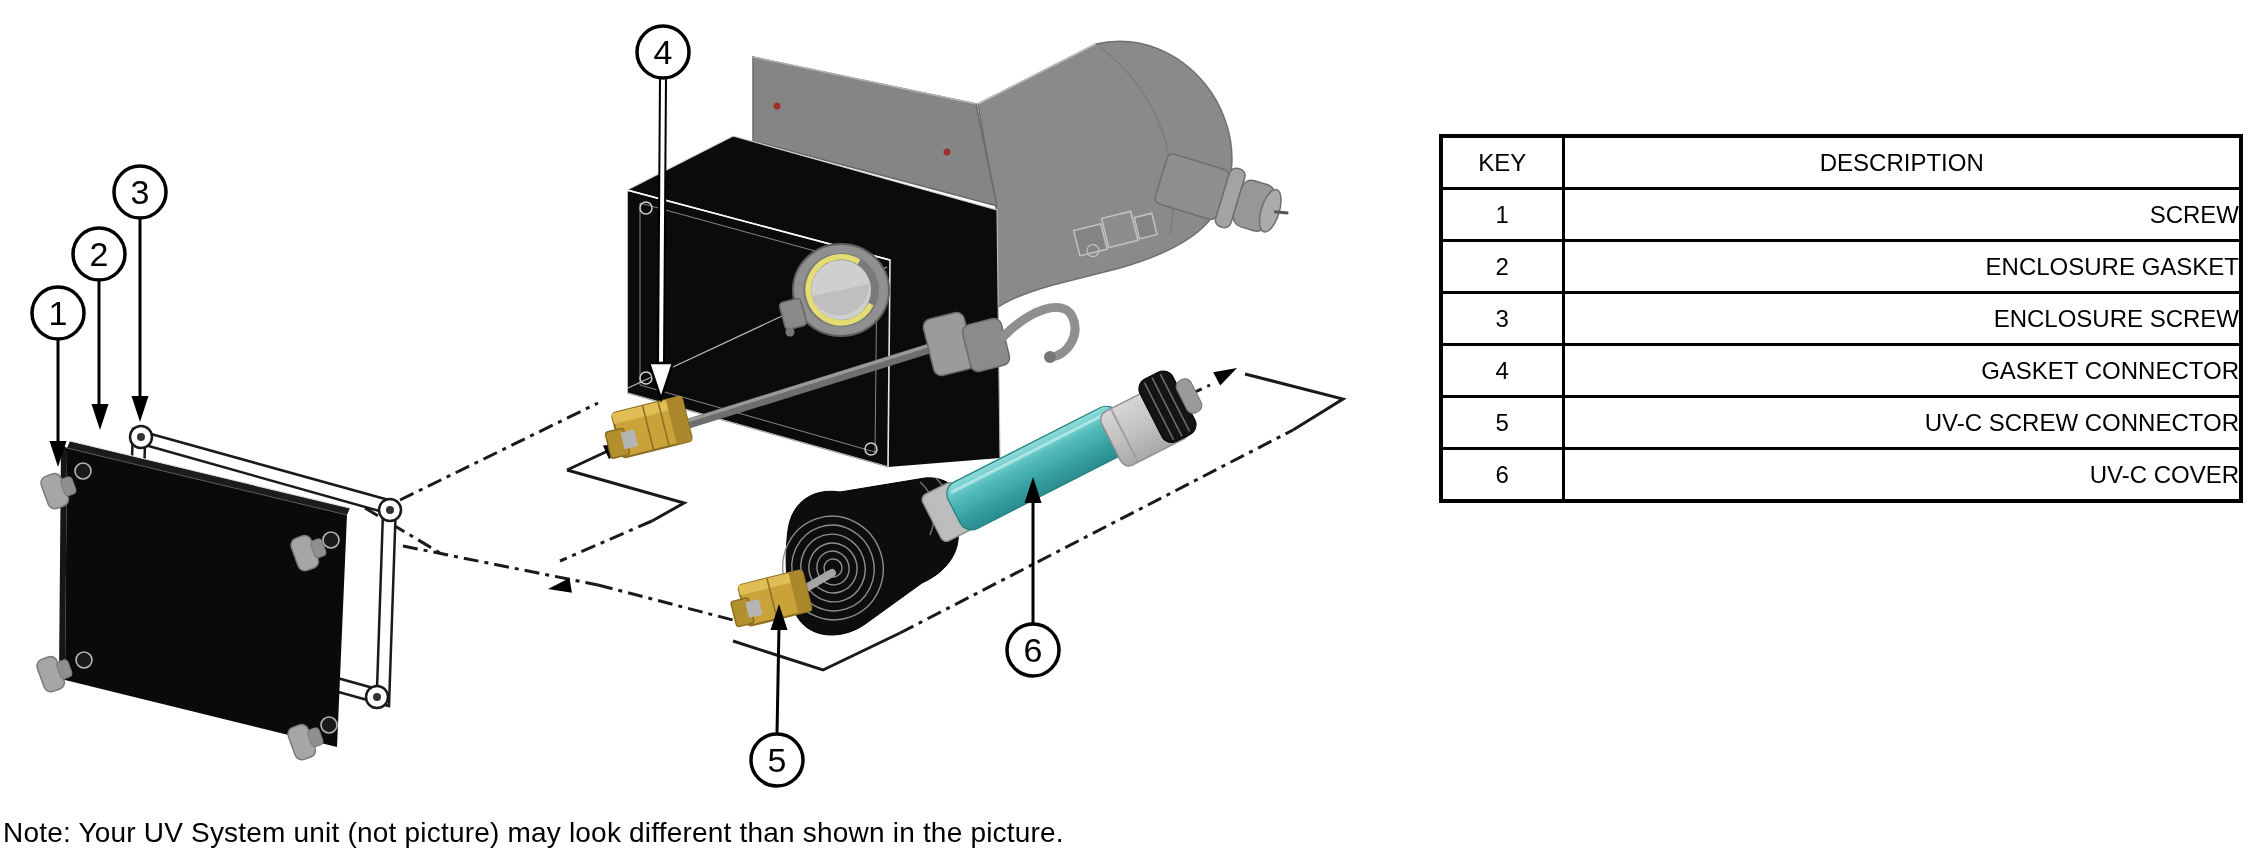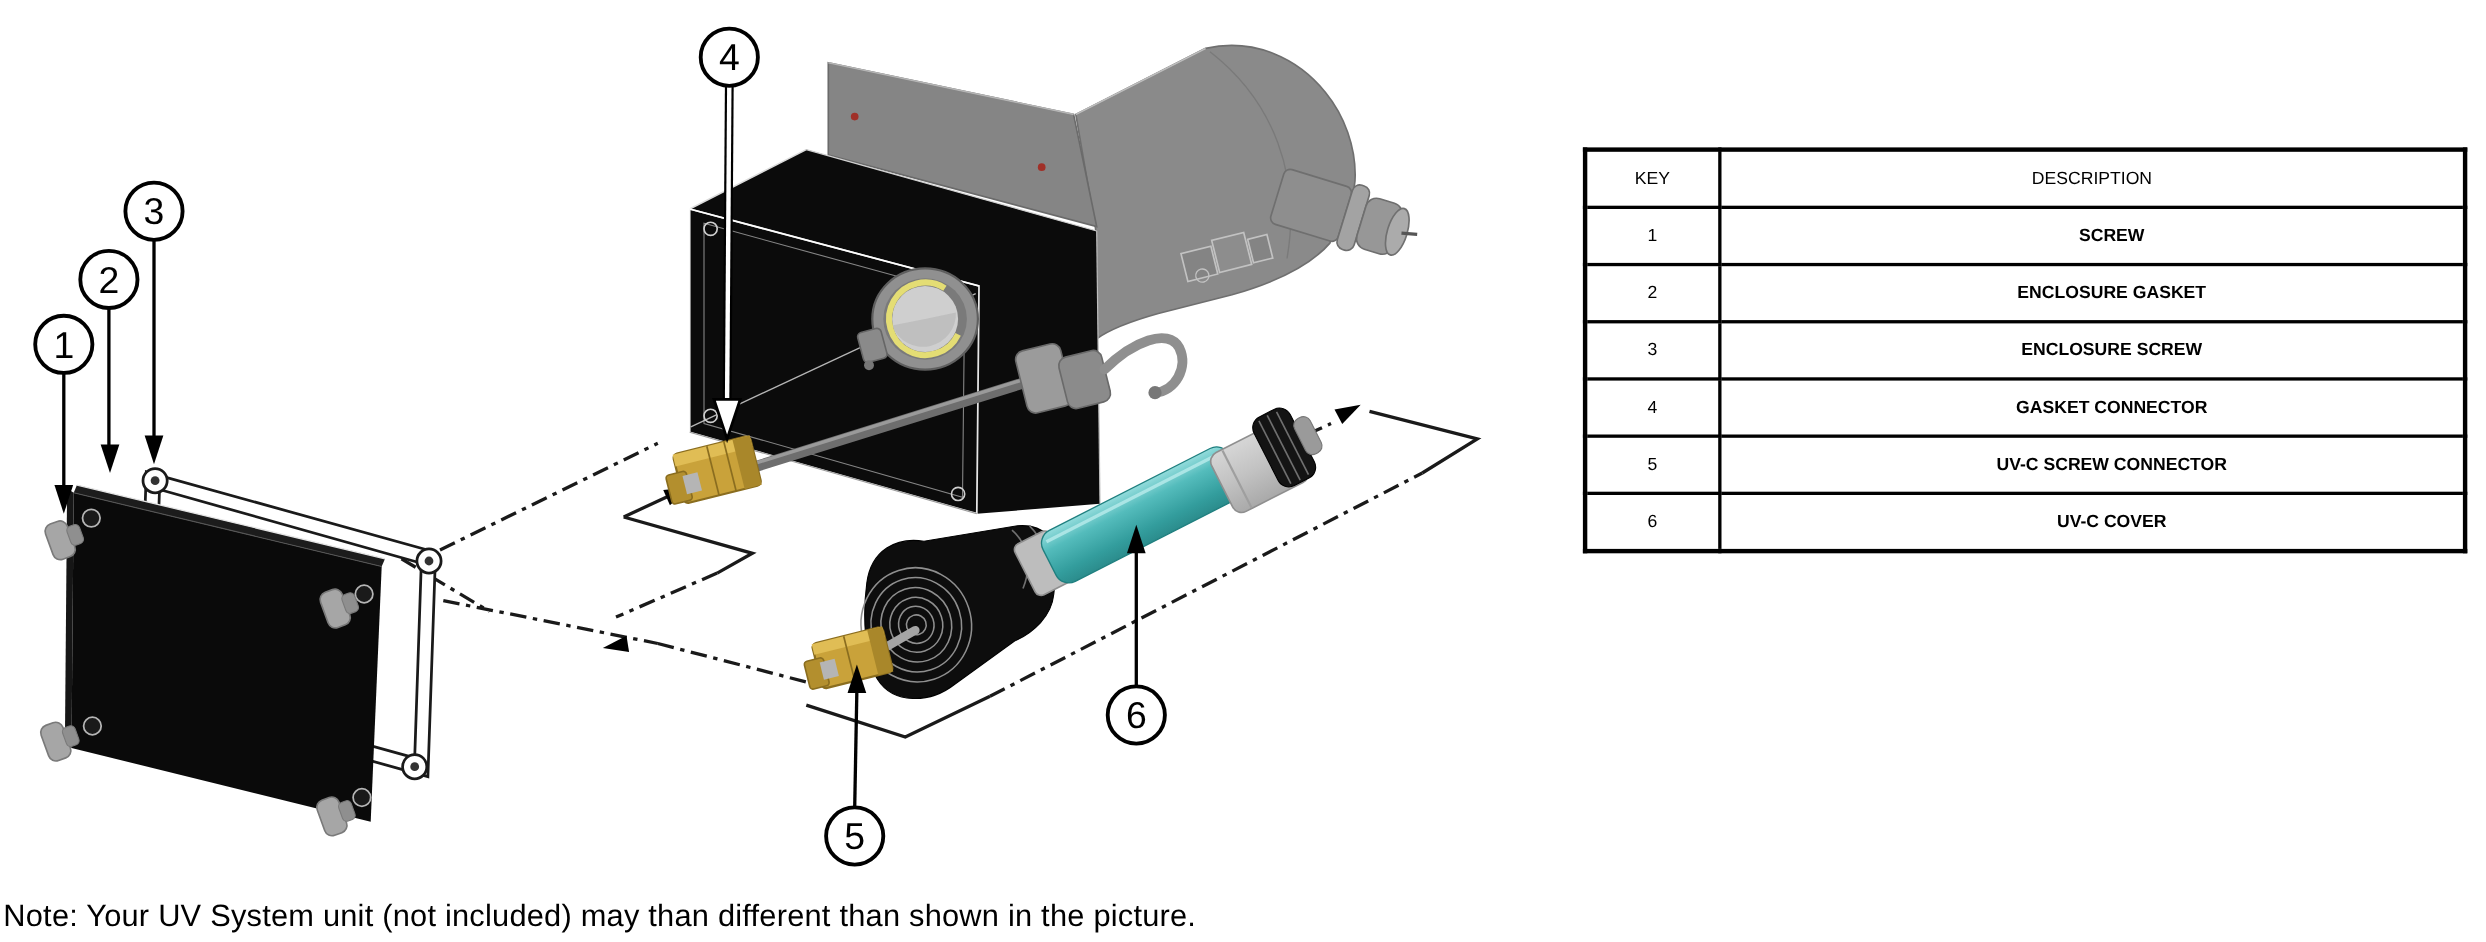--- a/index.html
+++ b/index.html
@@ -10,27 +10,27 @@
   .canvas{position:absolute;left:0;top:0;width:2260px;height:856px;}
   svg.diagram{position:absolute;left:0;top:0;}
 
   
   .parts-table{position:absolute;left:1439px;top:134px;}
   .parts-table table{
     border-collapse:collapse;table-layout:fixed;width:804px;
     border:4px solid #000;
   }
   .parts-table th,.parts-table td{
-    border:3px solid #000;height:49px;font-size:16px;font-weight:400;
+    border:3px solid #000;height:49px;font-size:24px;font-weight:400;
     padding:0;line-height:1;vertical-align:middle;white-space:nowrap;
   }
   .parts-table .col-key{width:122px;}
   .parts-table th{text-align:center;}
   .parts-table td.key{text-align:center;}
-  .parts-table td.desc{text-align:center;padding-left:36px;font-weight:bold;}
+  .parts-table td.desc{text-align:right;padding-left:36px;}
 
   
   .note{
     position:absolute;left:3px;top:817px;font-size:28px;letter-spacing:0.2px;
   }
 
   
   .dashdot{stroke:#1a1a1a;stroke-width:3;fill:none;stroke-dasharray:15 6 4 6;}
   .solidline{stroke:#1a1a1a;stroke-width:3;fill:none;}
   .callout-circle{fill:#ffffff;stroke:#000;stroke-width:3.5;}
@@ -343,15 +343,15 @@
         <td class="desc">UV-C SCREW CONNECTOR</td>
       </tr>
       <tr>
         <td class="key">6</td>
         <td class="desc">UV-C COVER</td>
       </tr>
     </tbody>
   </table>
 </div>
 
-<div class="note">Note: Your UV System unit (not included) may than different than shown in the picture.</div>
+<div class="note">Note: Your UV System unit (not picture) may look different than shown in the picture.</div>
 
 </div>
 
 </body></html>

